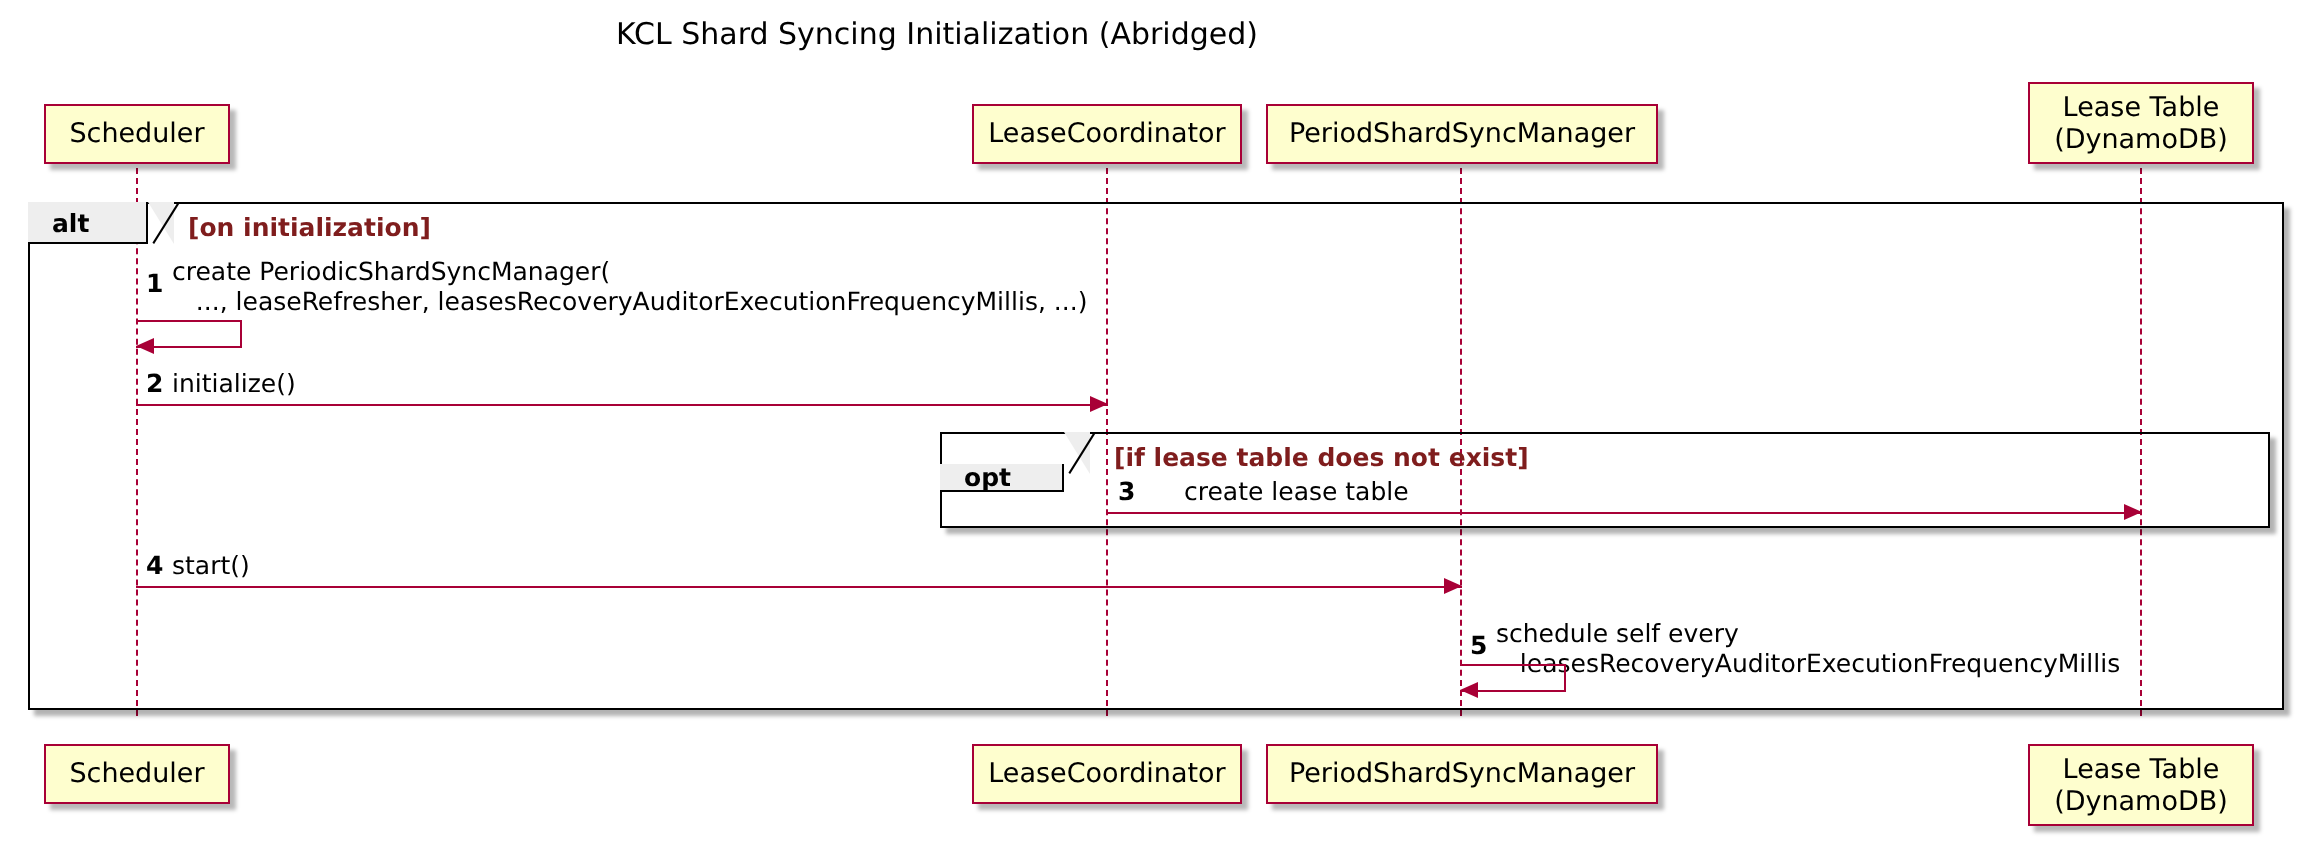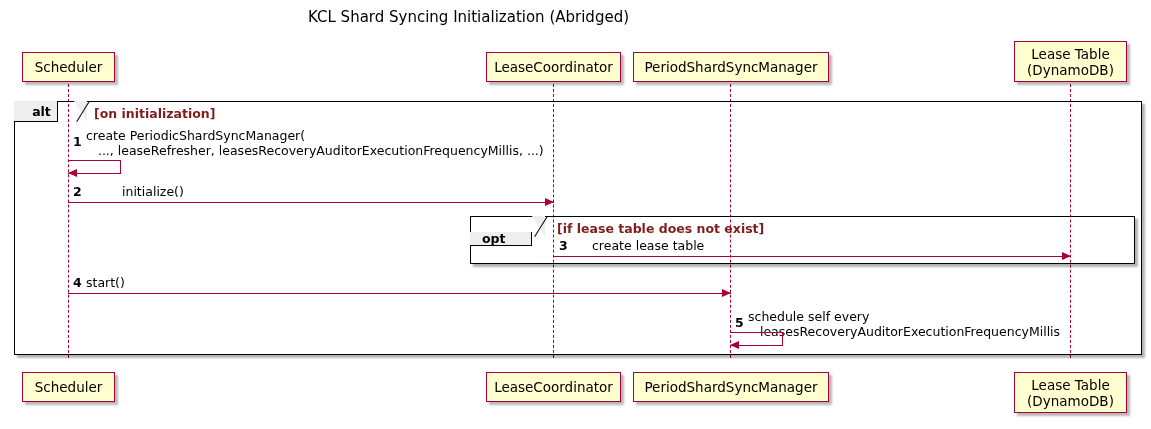--- a/index.html
+++ b/index.html
@@ -166,21 +166,21 @@
   </div>
   <div class="participant" style="left:633px; top:372px; width:196px; height:30px;">
     <span>PeriodShardSyncManager</span>
   </div>
   <div class="participant" style="left:1014px; top:372px; width:113px; height:41px;">
     <span>Lease Table</span>
     <span>(DynamoDB)</span>
   </div>
 
   <div class="frame" style="left:14px; top:101px; width:1128px; height:254px;"></div>
-  <div class="frame-tab" style="left:14px; top:101px; width:44px; height:21px;justify-content:center;">
+  <div class="frame-tab" style="left:14px; top:101px; width:60px; height:21px;">
     <span>alt</span>
   </div>
   <div class="frame-tab-slant" style="left:74px; top:101px; border-width:21px 0 0 13px; border-color:#EEEEEE transparent transparent transparent;"></div>
   <div class="frame-tab-slant" style="left:74px; top:101px; border-width:21px 0 0 13px; border-color:transparent transparent transparent transparent; border-left-color:transparent;"></div>
   <div style="position:absolute; left:74px; top:101px; width:16px; height:22px; overflow:hidden;">
     <div style="position:absolute; left:-3px; top:10px; width:24px; height:0; border-top:1.5px solid #000; transform:rotate(-58deg);"></div>
   </div>
   <div class="frame-label" style="left:94px; top:106px;">[on initialization]</div>
 
   <div class="frame" style="left:470px; top:216px; width:665px; height:48px;"></div>
@@ -193,21 +193,21 @@
   </div>
   <div class="frame-label" style="left:557px; top:221px;">[if lease table does not exist]</div>
 
   <div class="msg-seq" style="left:73px; top:134px;">1</div>
   <div class="msg-text" style="left:86px; top:128px;text-align:center;">create PeriodicShardSyncManager(</div>
   <div class="msg-text" style="left:86px; top:143px;">   ..., leaseRefresher, leasesRecoveryAuditorExecutionFrequencyMillis, ...)</div>
   <div class="selfcall" style="left:68px; top:160px; width:53px; height:14px;"></div>
   <div class="msg-arrow-left" style="left:68px; top:169px;"></div>
 
   <div class="msg-seq" style="left:73px; top:184px;">2</div>
-  <div class="msg-text" style="left:86px; top:184px;margin-left:36px;">initialize()</div>
+  <div class="msg-text" style="left:86px; top:184px;">initialize()</div>
   <div class="msg-line" style="left:68px; top:202px; width:486px;"></div>
   <div class="msg-arrow-right" style="left:545px; top:198px;"></div>
 
   <div class="msg-seq" style="left:559px; top:238px;">3</div>
   <div class="msg-text" style="left:572px; top:238px;margin-left:20px;">create lease table</div>
   <div class="msg-line" style="left:553px; top:256px; width:518px;"></div>
   <div class="msg-arrow-right" style="left:1062px; top:252px;"></div>
 
   <div class="msg-seq" style="left:73px; top:275px;">4</div>
   <div class="msg-text" style="left:86px; top:275px;">start()</div>

